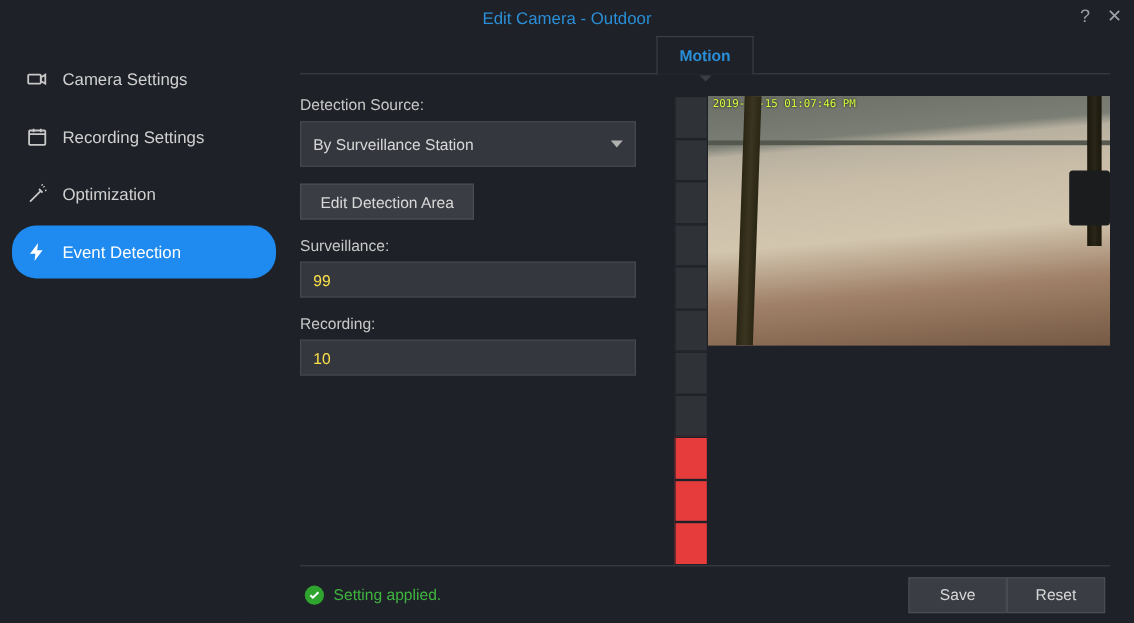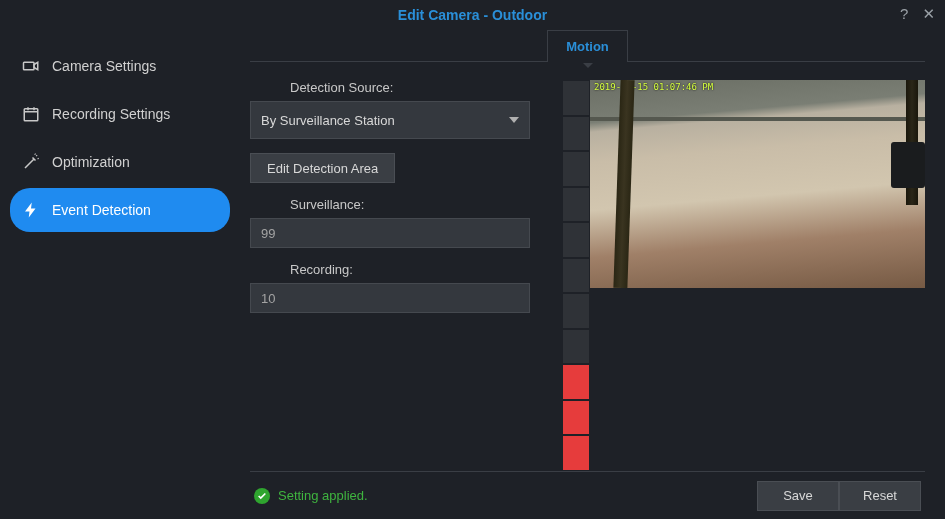--- a/index.html
+++ b/index.html
@@ -1,19 +1,19 @@
 <!DOCTYPE html>
 <html><head>
 <meta charset="utf-8">
 <style>
   * { box-sizing: border-box; margin: 0; padding: 0; font-family: -apple-system, Arial, sans-serif; }
   body { background: #1e2127; color: #c8c8c8; width: 945px; height: 519px; overflow: hidden; font-size: 13px; }
 
   .titlebar { height: 30px; display: flex; align-items: center; justify-content: center; position: relative; }
-  .titlebar-title { color: #2a8fd8; font-weight: bold; font-size: 14px; }
+  .titlebar-title { color: #2a8fd8; font-weight: normal; font-size: 14px; }
   .titlebar-controls { position: absolute; right: 10px; top: 6px; display: flex; gap: 14px; }
   .titlebar-controls span { color: #9aa0a6; cursor: pointer; font-size: 15px; line-height: 1; }
 
   .body-wrap { display: flex; height: calc(100% - 30px); }
 
   .sidebar { width: 240px; padding: 10px 10px 10px 10px; }
   .sidebar-item {
     display: flex; align-items: center; gap: 12px;
     height: 44px; padding: 0 12px; margin: 4px 0;
     color: #d0d0d0; font-size: 14px; cursor: pointer; border-radius: 2px;
@@ -28,39 +28,39 @@
   .tab {
     padding: 8px 18px 8px 18px; font-size: 13px; font-weight: bold;
     color: #2a8fd8; border: 1px solid #3a3e45; border-bottom: none;
     background: #1e2127; position: relative; top: 1px; cursor: pointer;
   }
   .tab-indicator { position: absolute; bottom: -6px; left: 50%; transform: translateX(-50%); width: 0; height: 0; border-left: 5px solid transparent; border-right: 5px solid transparent; border-top: 5px solid #3a3e45; }
 
   .content { flex: 1; display: flex; gap: 32px; padding-top: 18px; }
 
   .form-col { width: 280px; }
-  .form-label { color: #c8c8c8; font-size: 13px; margin-bottom: 6px; display: block; margin-left: 40px; }
+  .form-label { color: #c8c8c8; font-size: 13px; margin-bottom: 6px; display: block; }
   .form-field { margin-bottom: 14px; }
 
   .select {
-    background: #34383e; border: 1px solid #45494f; height: 24px;
+    background: #34383e; border: 1px solid #45494f; height: 38px;
     display: flex; align-items: center; justify-content: space-between;
-    padding: 18px 10px; font-size: 13px; color: #d8d8d8; cursor: pointer;
+    padding: 4px 10px; font-size: 13px; color: #d8d8d8; cursor: pointer;
   }
   .select .caret { width: 0; height: 0; border-left: 5px solid transparent; border-right: 5px solid transparent; border-top: 6px solid #b0b0b0; }
 
   .btn {
     background: #3a3e44; border: 1px solid #4a4e54; height: 30px;
     padding: 0 16px; display: inline-flex; align-items: center; justify-content: center;
     color: #d8d8d8; font-size: 13px; cursor: pointer;
   }
 
   .input {
     background: #34383e; border: 1px solid #45494f; height: 30px;
-    padding: 0 10px; color: #a3a3a3; font-size: 13px; width: 100%;
+    padding: 0 10px; color: #fde047; font-size: 13px; width: 100%;
   }
 
   .preview-col { flex: 1; display: flex; }
   .level-bar { width: 28px; display: flex; flex-direction: column; background: #2a2d32; margin-right: 0; }
   .level-cell { flex: 1; border: 1px solid #1e2127; background: #2f3237; }
   .level-cell.hot { background: #e63c3c; }
   .preview {
     flex: 1; height: 208px; position: relative; overflow: hidden;
     background:
       linear-gradient(175deg, #6a6e64 0%, #7a7e74 18%, #b8b0a0 22%, #c9bda8 35%, #d2c6af 55%, #a08068 75%, #765a44 100%);

